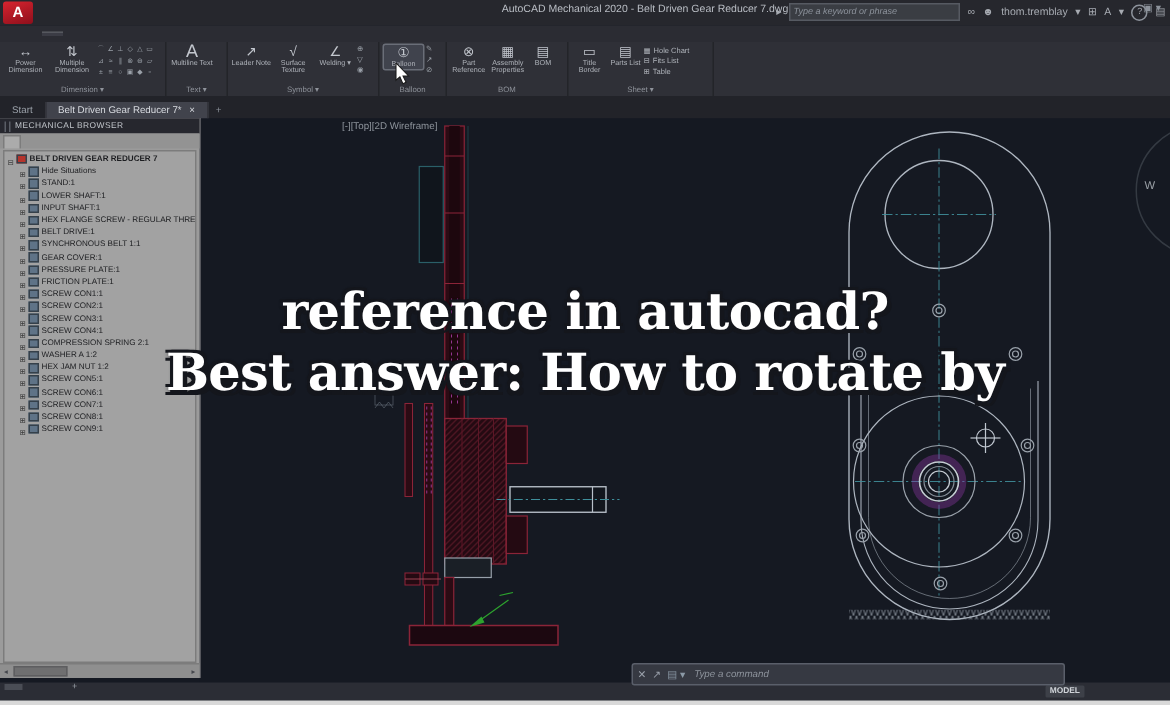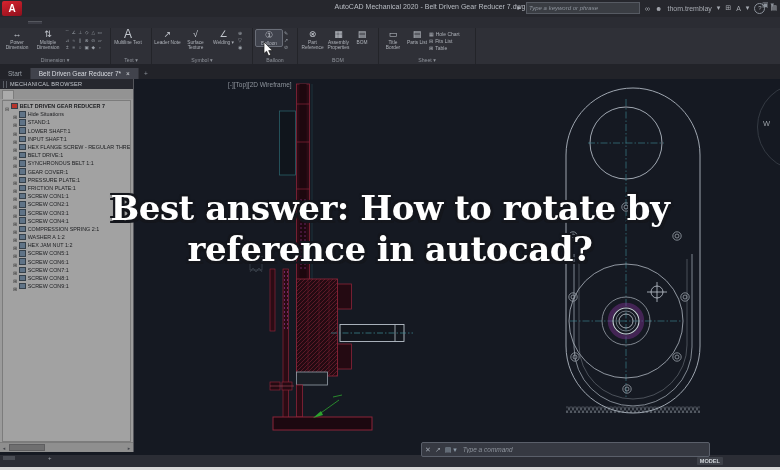--- a/index.html
+++ b/index.html
@@ -582,22 +582,22 @@
       </div>
     <div class="hscroll">
       <span class="harrow">◂</span>
       <span class="hthumb"></span>
       <span class="hfill"></span>
       <span class="harrow">▸</span>
     </div>
   </div>
 
   <div class="overlay">
+    <div>reference in autocad?</div>
     <div>Best answer: How to rotate by</div>
-    <div>reference in autocad?</div>
   </div>
 
   <div class="cmdbar">
     <span>✕</span>
     <span>↗</span>
     <span style="color:#8b99a6;">▤ ▾</span>
     <input class="cmdinput" placeholder="Type a command" style="">
   </div>
 
   <div class="modeltabs">

